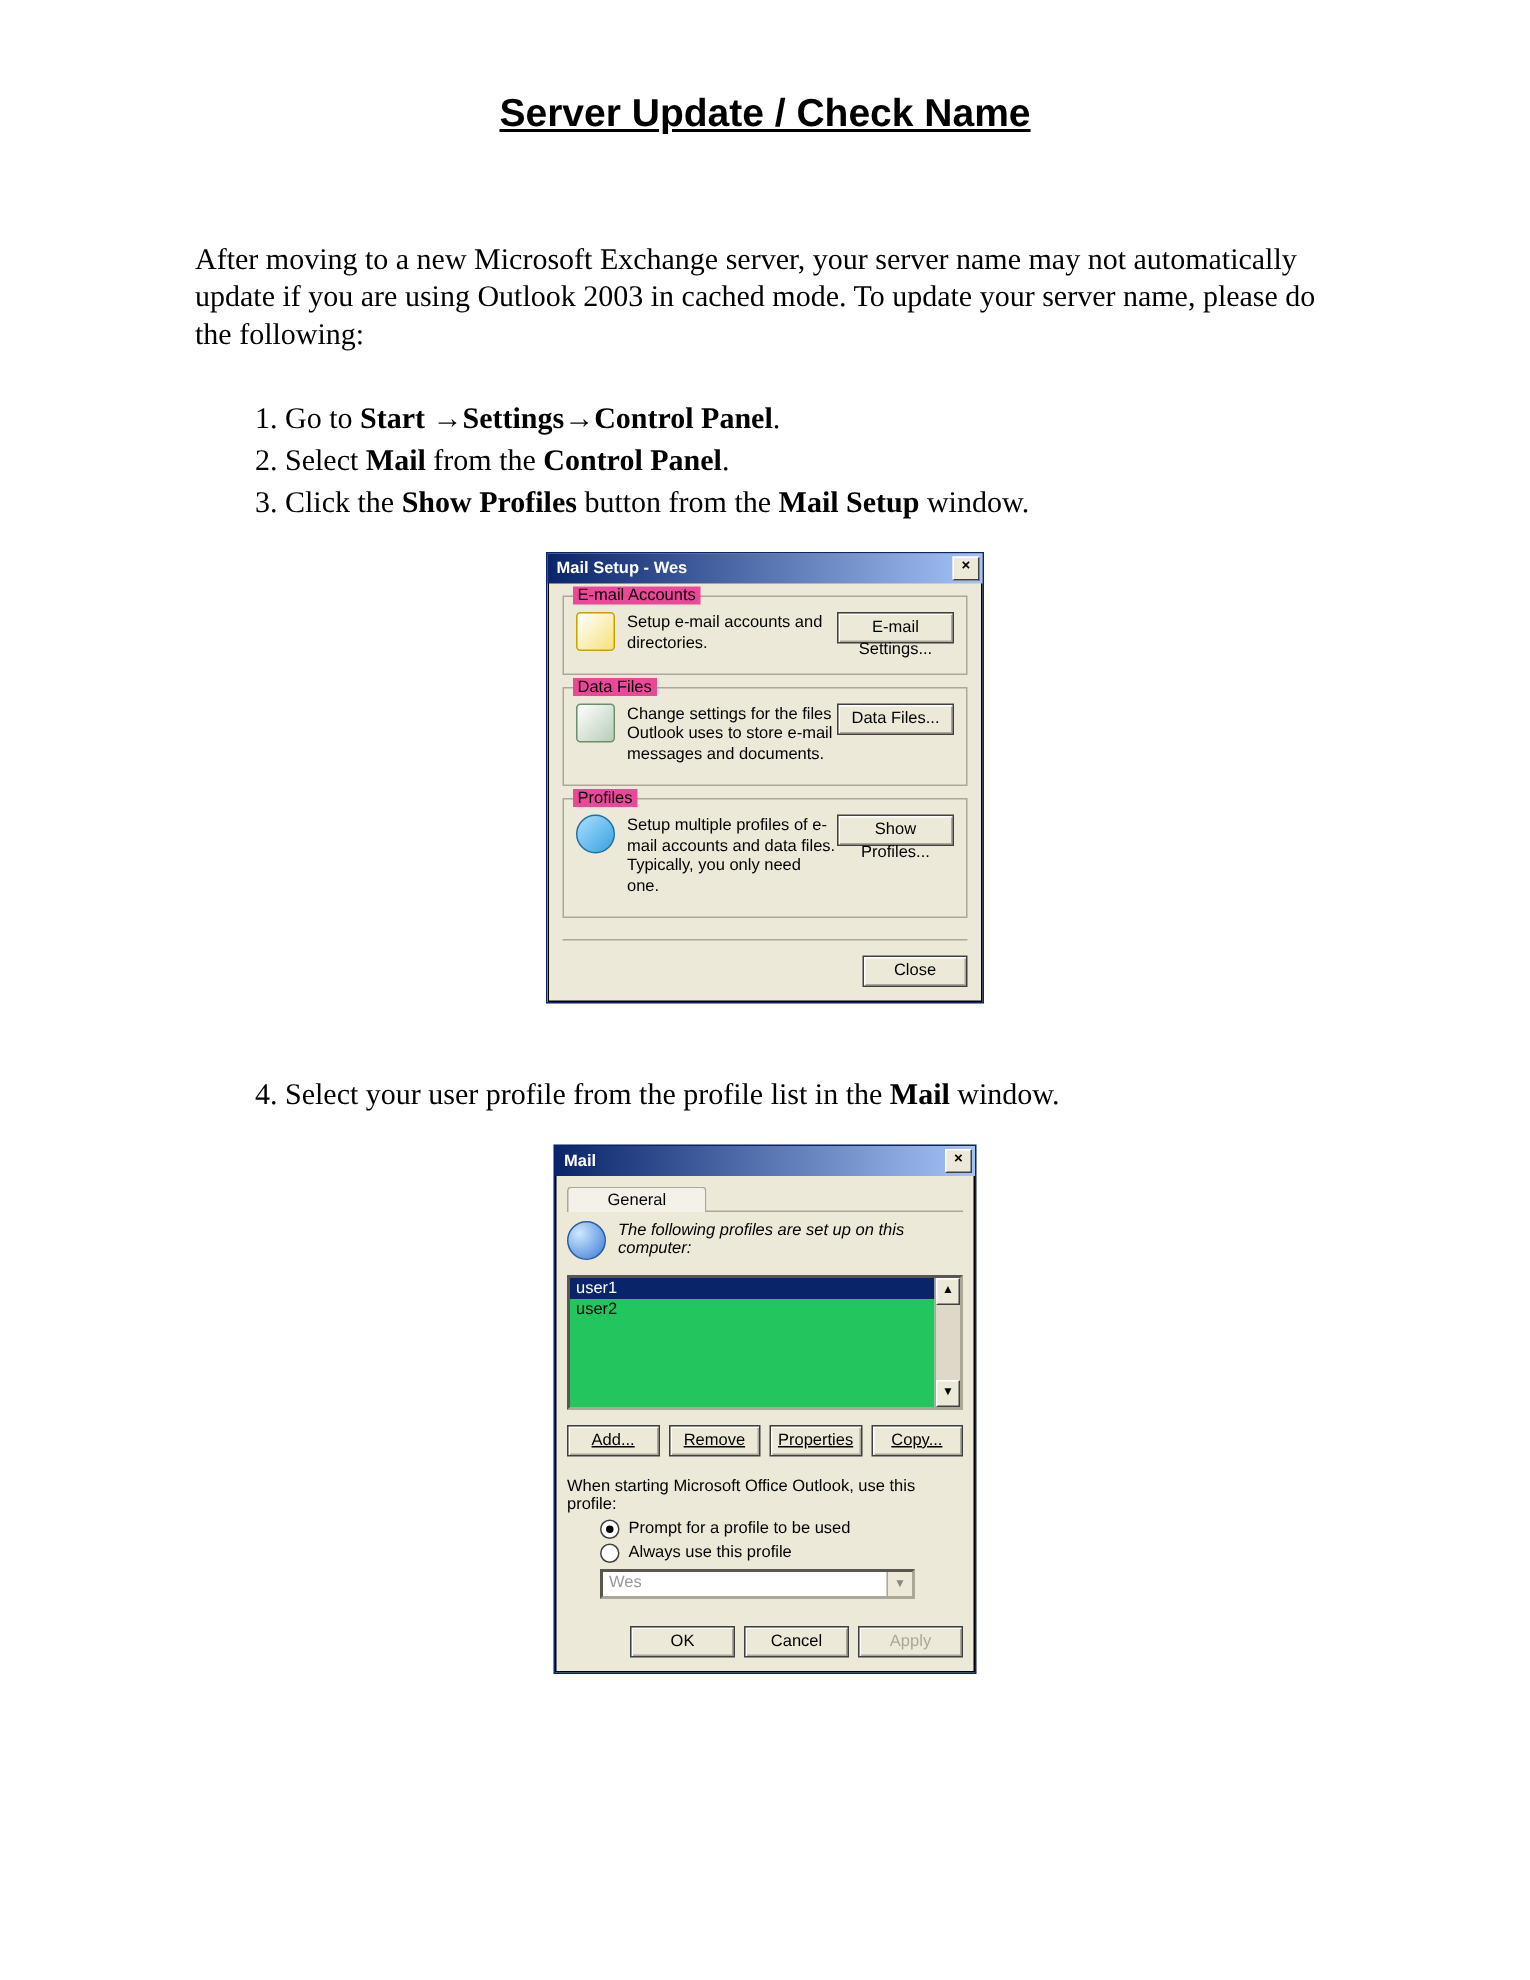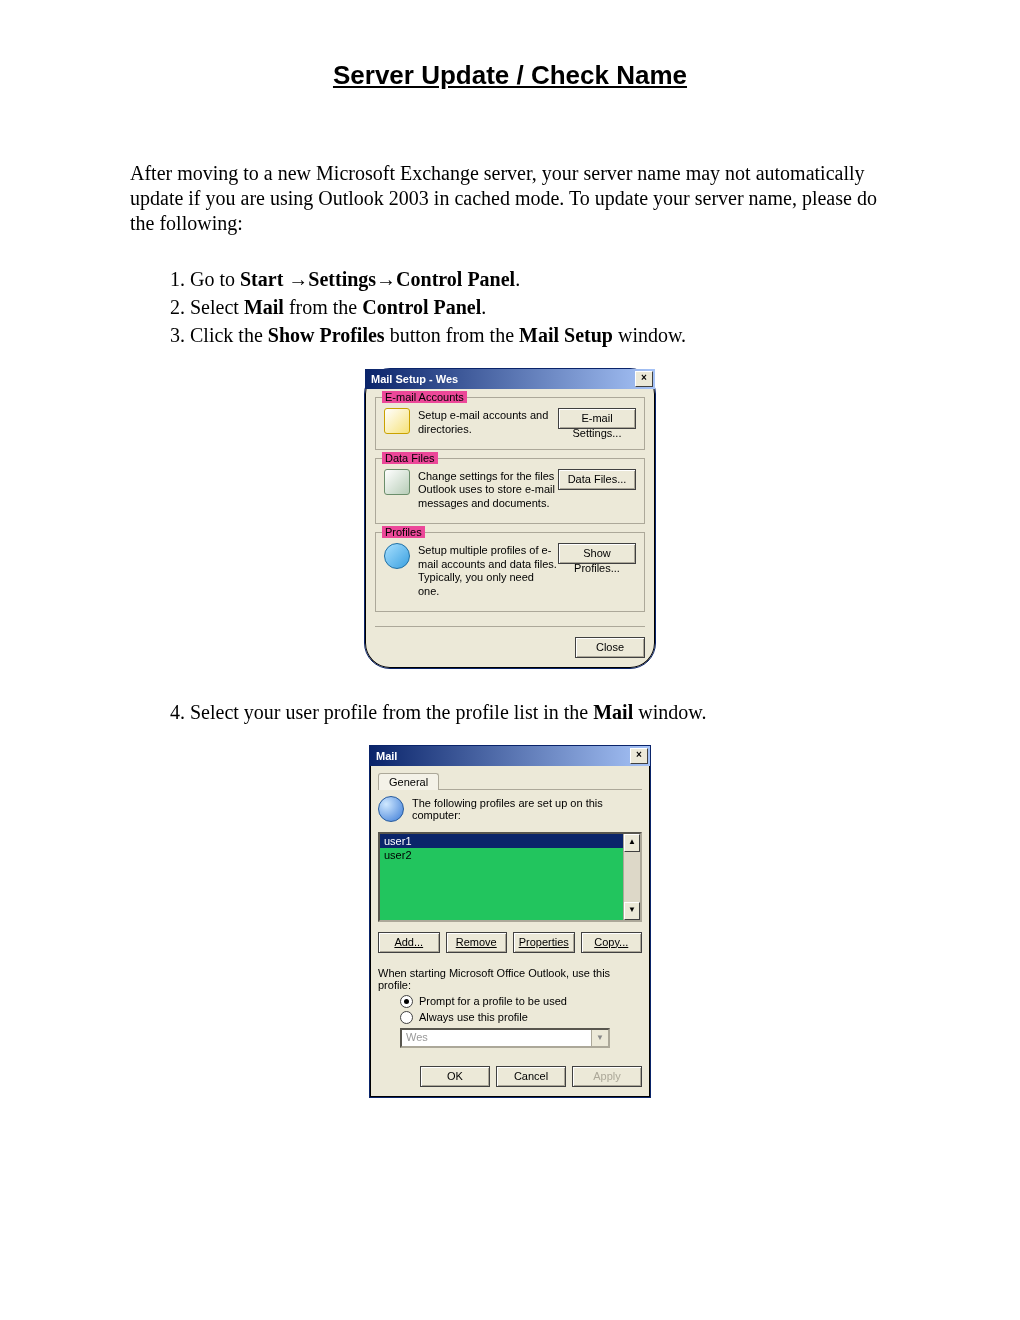--- a/index.html
+++ b/index.html
@@ -96,46 +96,46 @@
     padding: 2px 0;
     text-align: center;
     min-width: 60px;
     height: 21px;
     line-height: 15px;
     box-sizing: border-box;
   }
   .wbtn.disabled { color: #aca899; }
 
   
-  .ms-dlg { width: 290px; border-radius: 26px; }
+  .ms-dlg { width: 290px; }
   .ms-dlg .grp .wbtn { width: 78px; }
   .ms-foot {
     margin: 14px 10px 10px 10px;
     padding-top: 10px;
     border-top: 1px solid #aca899;
     display: flex; justify-content: flex-end;
   }
   .ms-foot .wbtn { width: 70px; }
 
   
   .mail-dlg { width: 280px; }
   .mail-body { padding: 6px 8px 8px 8px; }
   .tabbar { display: flex; border-bottom: 1px solid #aca899; margin-bottom: 6px; }
   .tab {
     background: #ece9d8;
     border: 1px solid #aca899;
     border-bottom: none;
     border-top-left-radius: 3px; border-top-right-radius: 3px;
-    padding: 2px 10px;
+    padding: 2px 26px;
     margin-right: 2px;
     position: relative; top: 1px;
     font-size: 11px;
     background: #f4f2e8;
   }
-  .info-row { display: flex; align-items: center; margin: 6px 0 10px 0; }
+  .info-row { display: flex; align-items: flex-start; margin: 6px 0 10px 0; font-style: italic; }
   .info-row .grp-icon { margin-right: 8px; }
   .listbox {
     background: #22c55e;
     border: 2px inset #aca899;
     height: 86px;
     position: relative;
     margin: 2px 0 10px 0;
     overflow: hidden;
   }
   .listbox .item { padding: 1px 4px; font-size: 11px; }
@@ -243,21 +243,21 @@
         <div class="grp-text">Setup multiple profiles of e-mail accounts and data files. Typically, you only need one.</div>
         <div class="wbtn">Show Profiles...</div>
       </div>
     </div>
 
     <div class="ms-foot">
       <div class="wbtn">Close</div>
     </div>
   </div>
 
-  <ol class="steps" start="4" style="margin-top:30px;">
+  <ol class="steps" start="4" style="margin-top:48px;">
     <li>
       <span>Select your user profile from the profile list in the </span><span class="b">Mail</span><span> window.</span>
     </li>
   </ol>
 
   <div class="dlg mail-dlg">
     <div class="titlebar">
       <span>Mail</span>
       <span class="spacer"></span>
       <div class="xbtn">×</div>

